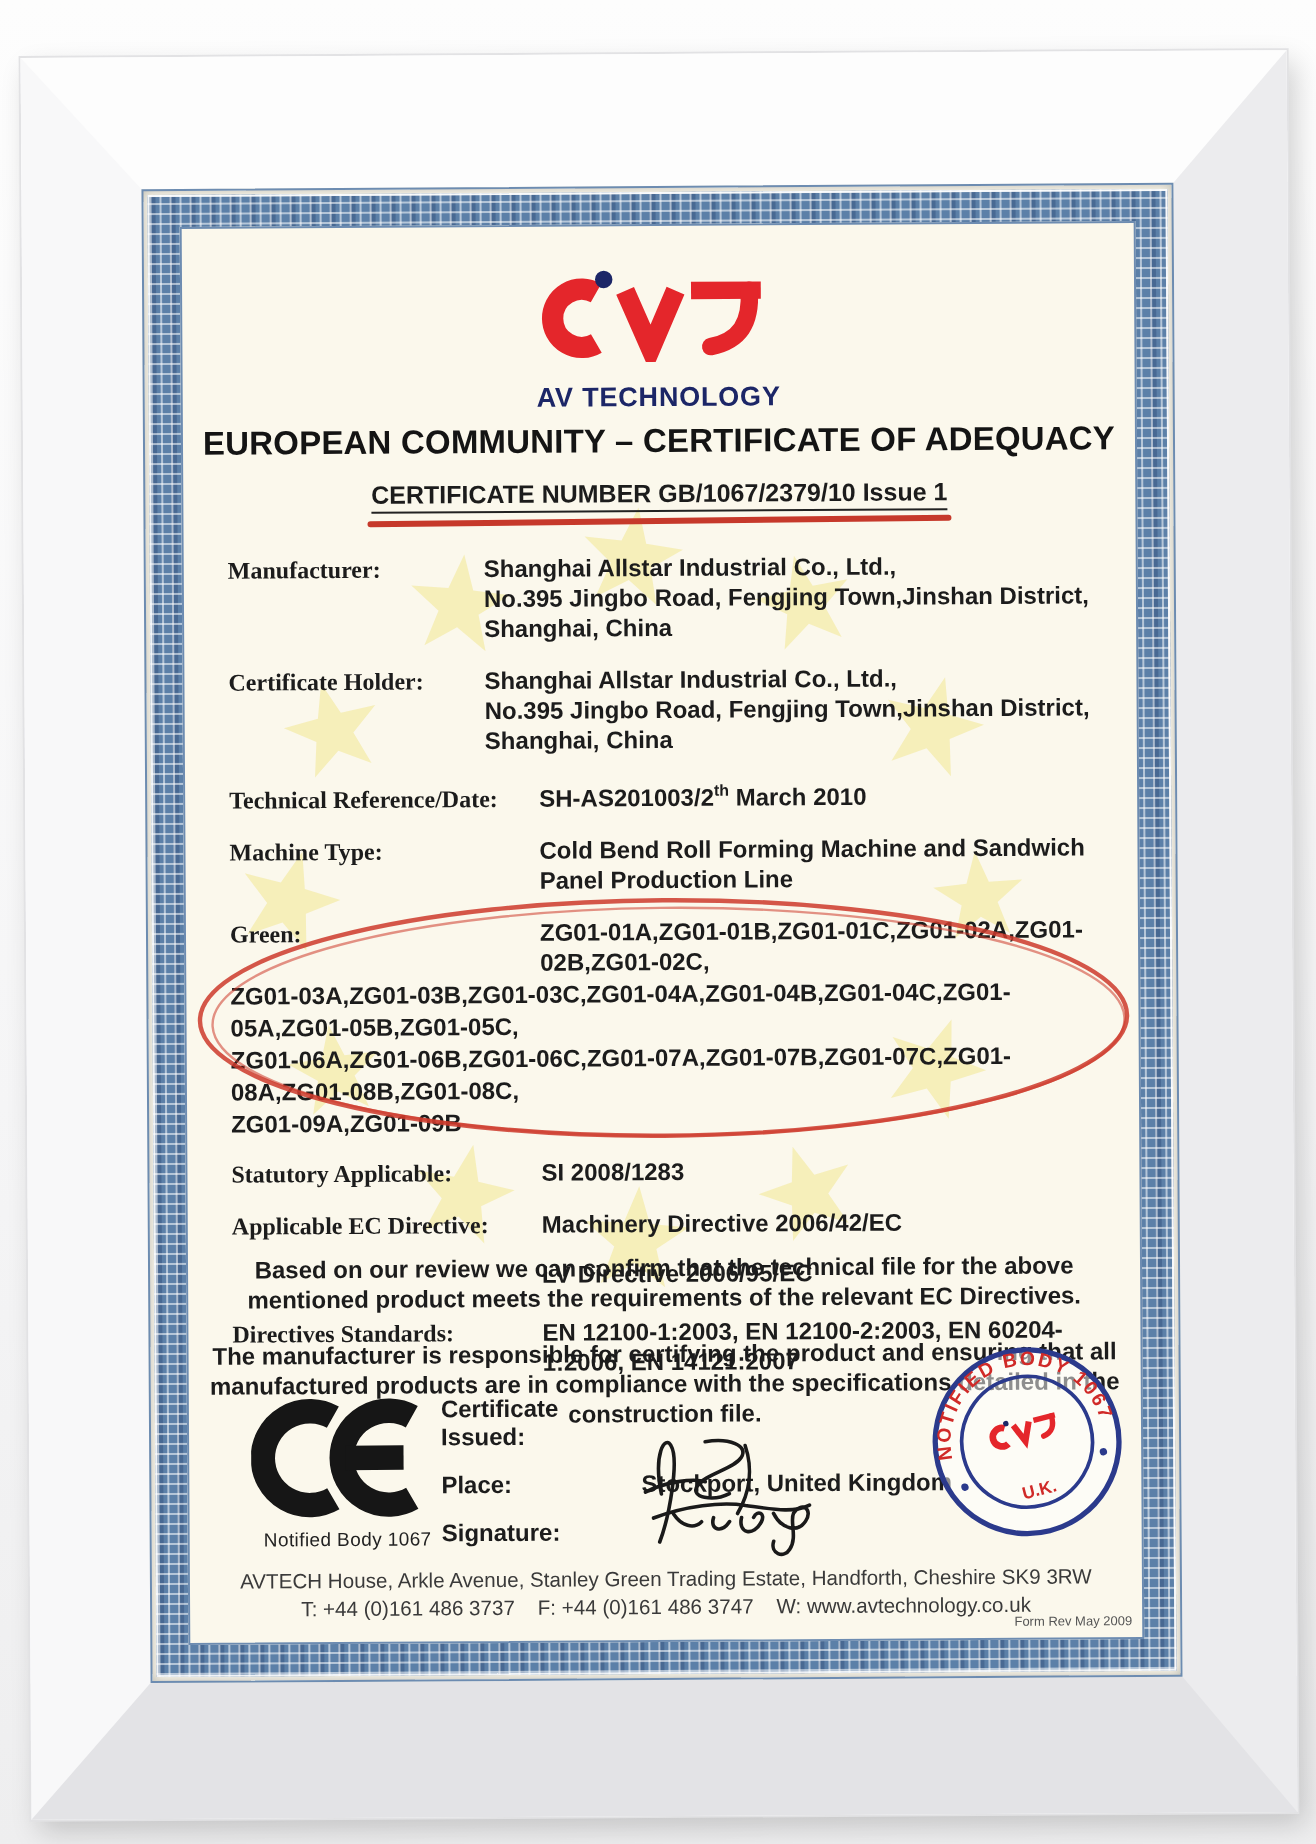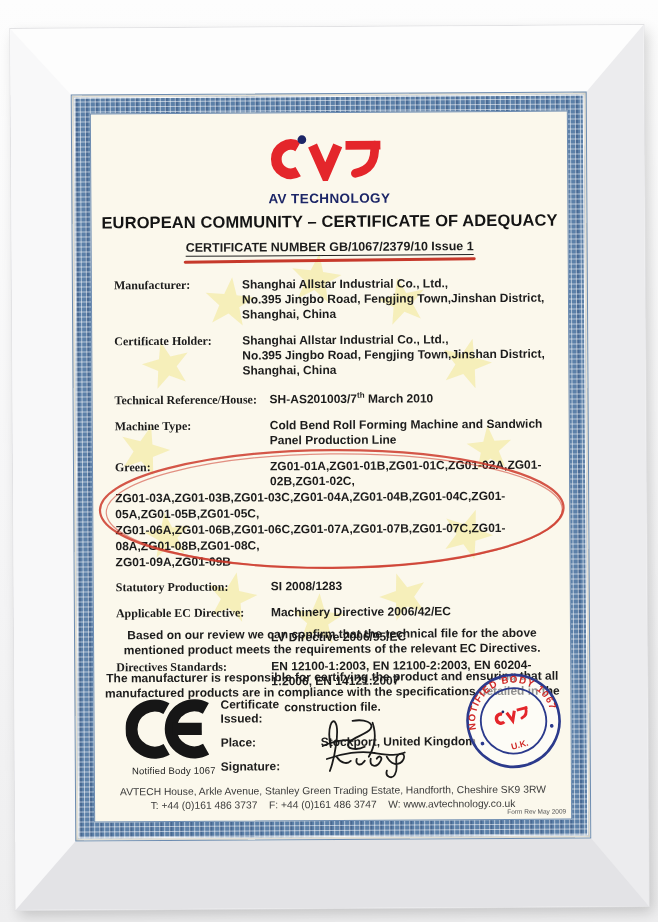--- a/index.html
+++ b/index.html
@@ -150,22 +150,22 @@
 
             <div class="row">
               <span class="lbl">Certificate Holder:</span>
               <span class="val">
                 <span>Shanghai Allstar Industrial Co., Ltd.,</span><br>
                 <span>No.395 Jingbo Road, Fengjing Town,Jinshan District, Shanghai, China</span>
               </span>
             </div>
 
             <div class="row wide mt">
-              <span class="lbl">Technical Reference/House:</span>
-              <span class="val"><span>SH-AS201003/7</span><sup>th</sup><span> March 2010</span></span>
+              <span class="lbl">Technical Reference/Date:</span>
+              <span class="val"><span>SH-AS201003/2</span><sup>th</sup><span> March 2010</span></span>
             </div>
 
             <div class="row wide">
               <span class="lbl">Machine Type:</span>
               <span class="val">Cold Bend Roll Forming Machine and Sandwich Panel Production Line</span>
             </div>
 
             <div class="model-block">
               <svg class="ellipse-svg" viewBox="0 0 100 100" preserveAspectRatio="none">
                 <ellipse cx="50" cy="50" rx="49" ry="46" fill="none" stroke="#cd3a2c" stroke-width="2.2" vector-effect="non-scaling-stroke" style="stroke-opacity:.85"></ellipse>
@@ -174,21 +174,21 @@
               <div class="row wide" style="margin-bottom:0">
                 <span class="lbl">Green:</span>
                 <span class="val">ZG01-01A,ZG01-01B,ZG01-01C,ZG01-02A,ZG01-02B,ZG01-02C,</span>
               </div>
               <div class="mline">ZG01-03A,ZG01-03B,ZG01-03C,ZG01-04A,ZG01-04B,ZG01-04C,ZG01-05A,ZG01-05B,ZG01-05C,</div>
               <div class="mline">ZG01-06A,ZG01-06B,ZG01-06C,ZG01-07A,ZG01-07B,ZG01-07C,ZG01-08A,ZG01-08B,ZG01-08C,</div>
               <div class="mline">ZG01-09A,ZG01-09B</div>
             </div>
 
             <div class="row wide">
-              <span class="lbl">Statutory Production:</span>
+              <span class="lbl">Statutory Applicable:</span>
               <span class="val">SI 2008/1283</span>
             </div>
 
             <div class="row wide">
               <span class="lbl">Applicable EC Directive:</span>
               <span class="val">
                 <span>Machinery Directive 2006/42/EC</span>
                 <div class="dir2">LV Directive 2006/95/EC</div>
               </span>
             </div>

